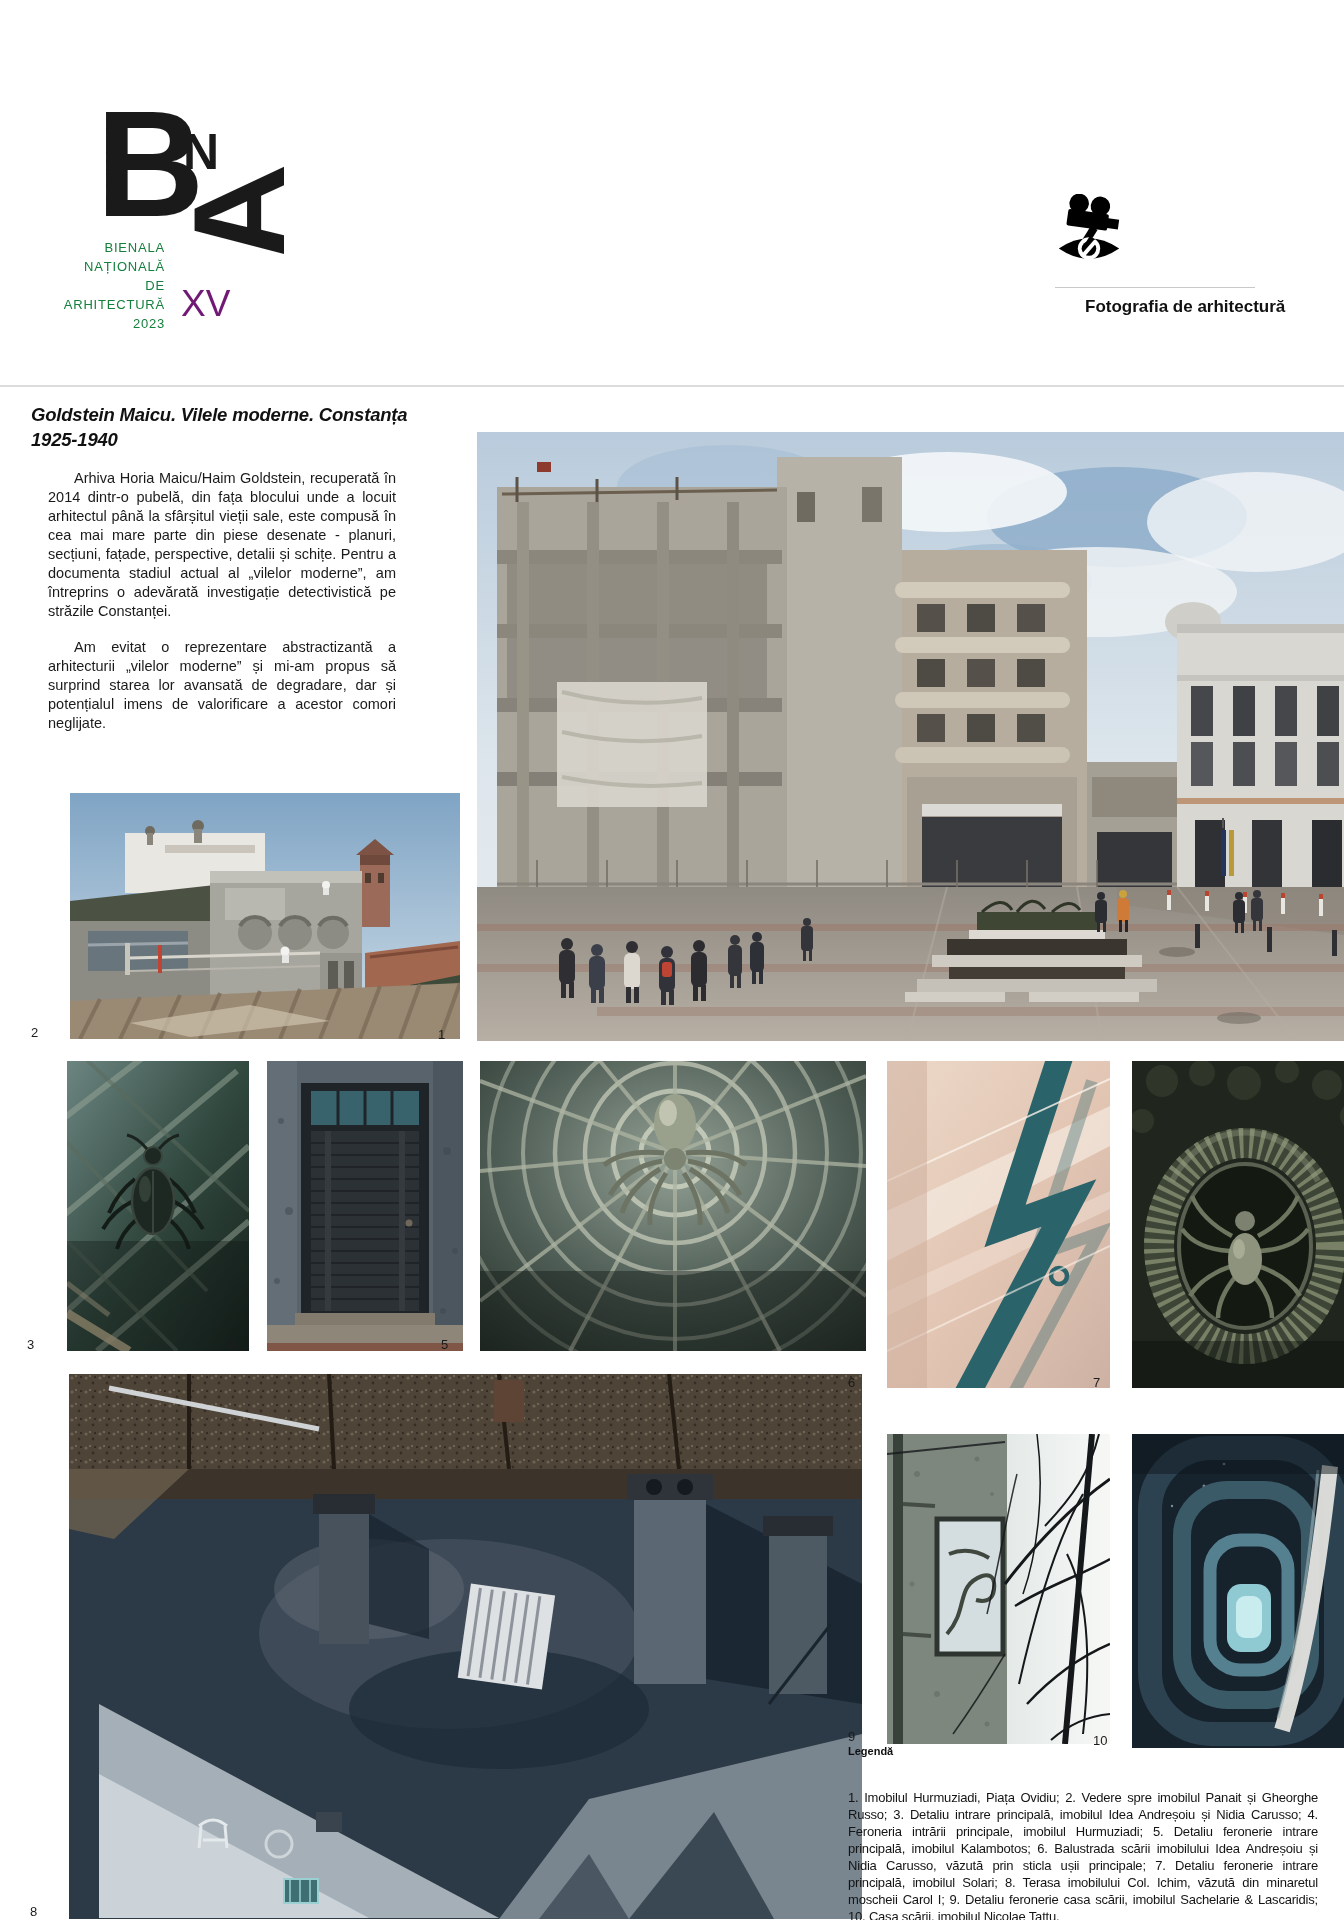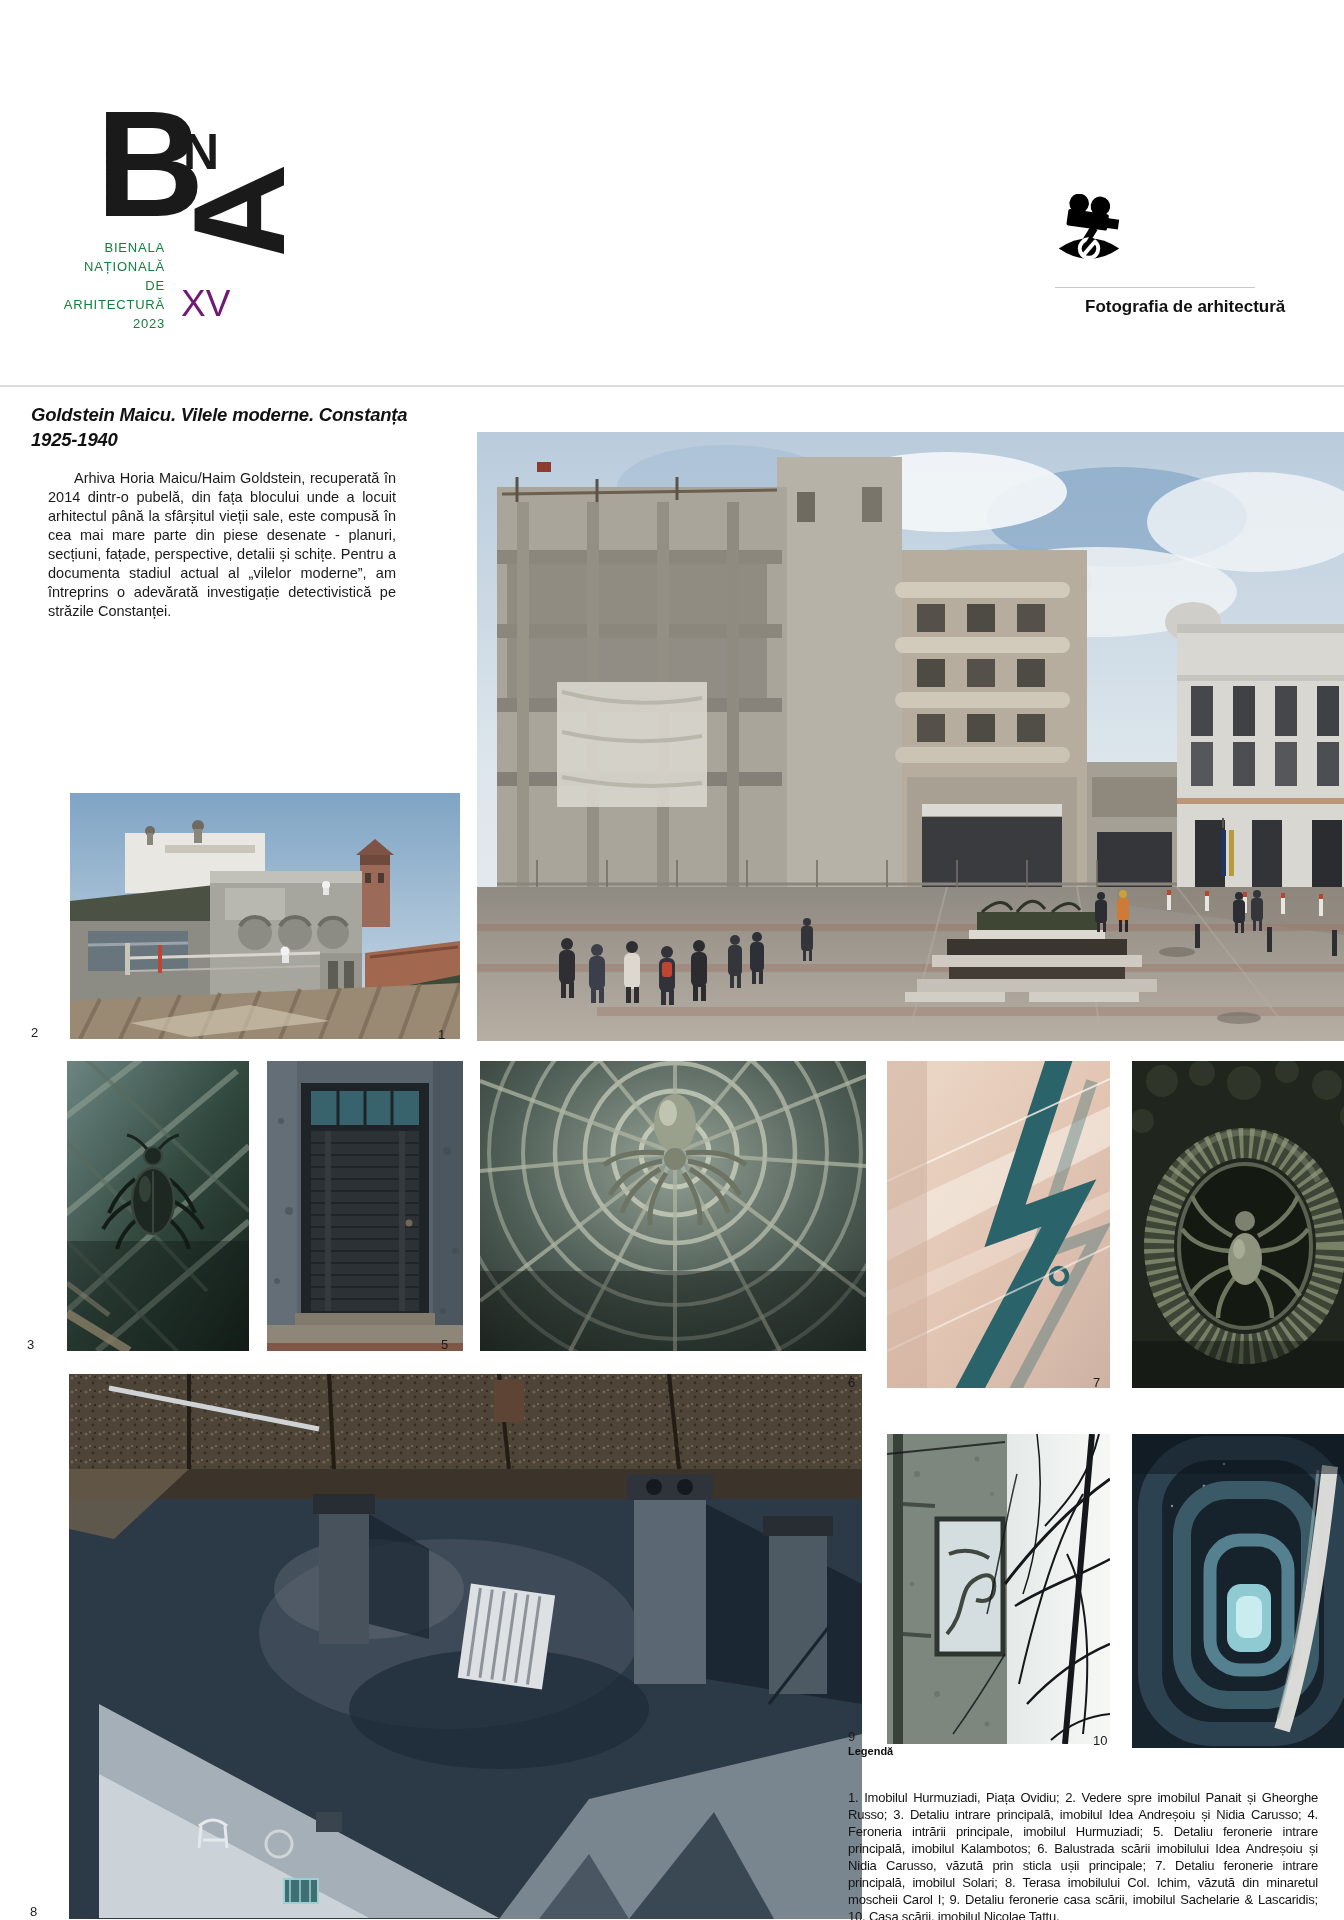--- a/index.html
+++ b/index.html
@@ -89,20 +89,21 @@
   <div class="cat-label">Fotografia de arhitectură</div>
 
   <div class="top-rule"></div>
 
   <div class="article">
     <h1>
       <span>Goldstein Maicu. Vilele moderne. Constanța</span>
       <span>1925-1940</span>
     </h1>
     <p>Arhiva Horia Maicu/Haim Goldstein, recuperată în 2014 dintr-o pubelă, din fața blocului unde a locuit arhitectul până la sfârșitul vieții sale, este compusă în cea mai mare parte din piese desenate - planuri, secțiuni, fațade, perspective, detalii și schițe. Pentru a documenta stadiul actual al „vilelor moderne”, am întreprins o adevărată investigație detectivistică pe străzile Constanței.</p>
+    <p>Am evitat o reprezentare abstractizantă a arhitecturii „vilelor moderne” și mi-am propus să surprind starea lor avansată de degradare, dar și potențialul imens de valorificare a acestor comori neglijate.</p>
   </div>
 
   <figure class="ph p1">
     <svg viewBox="0 0 881 609" preserveAspectRatio="none">
       <defs>
         <linearGradient id="sky1" x1="0" y1="0" x2="0" y2="1">
           <stop offset="0" stop-color="#b9cbdc"></stop>
             <stop offset="0.55" stop-color="#dde6ec"></stop>
             <stop offset="1" stop-color="#e9edf0"></stop>
         </linearGradient>

